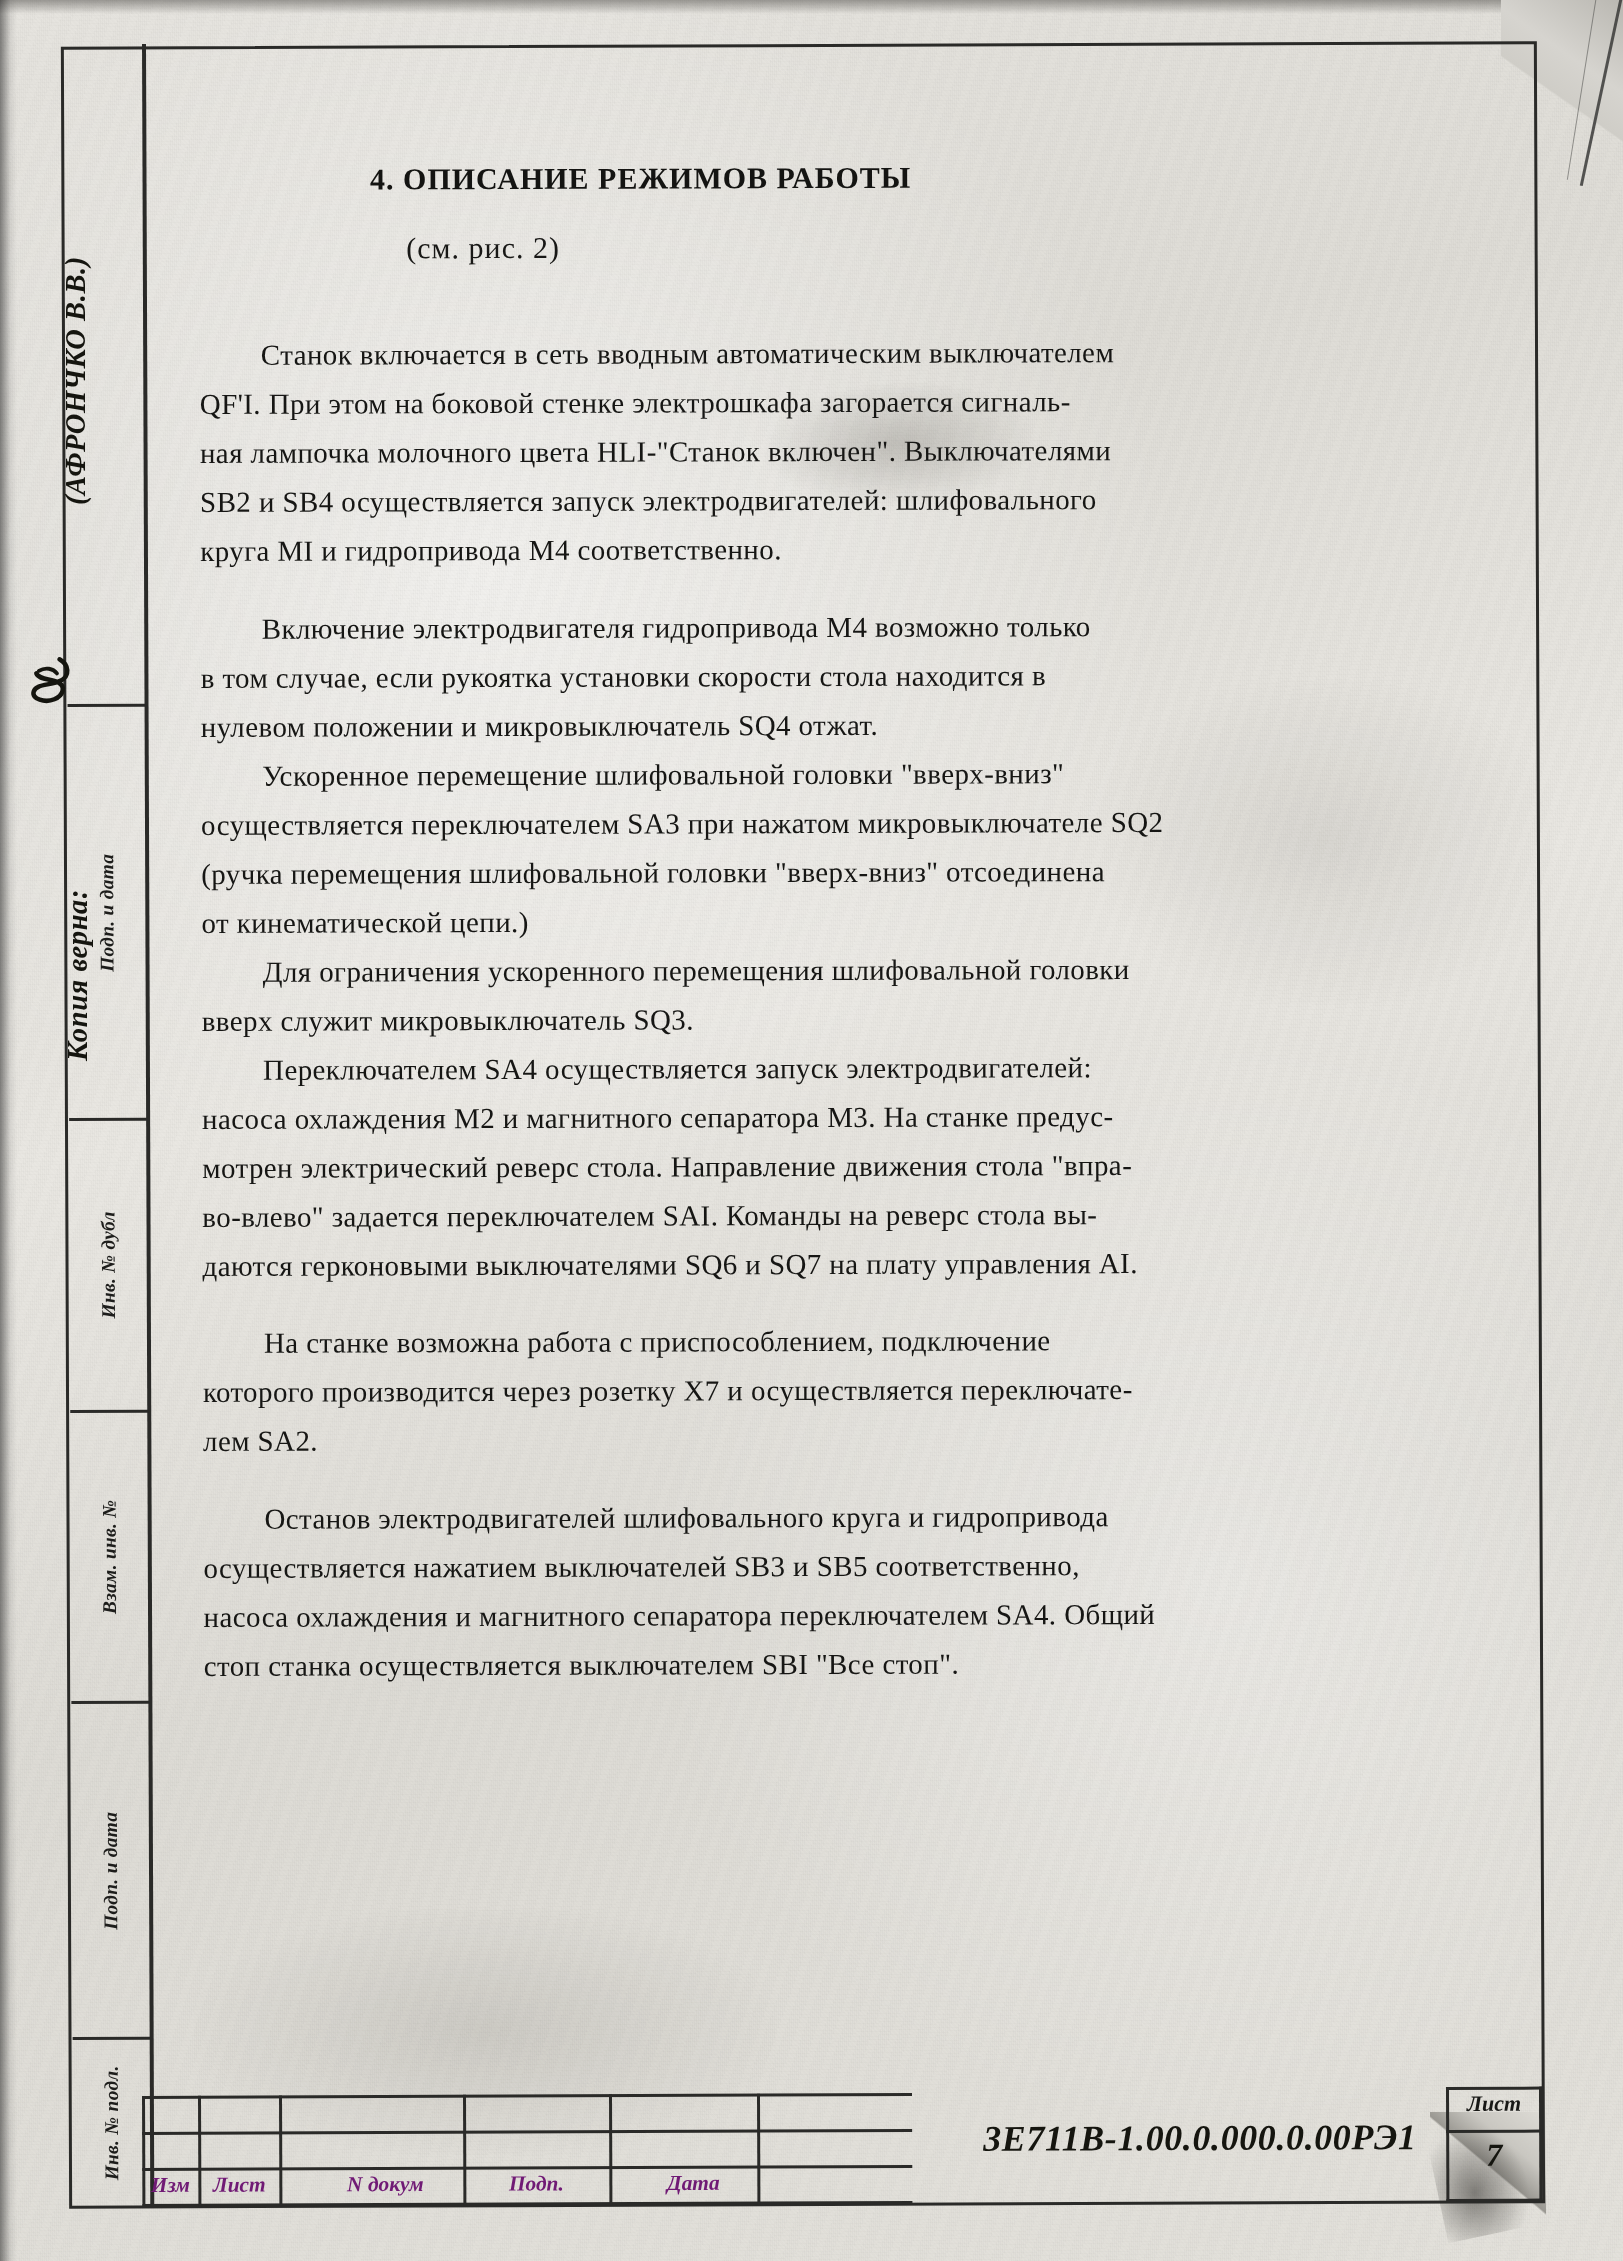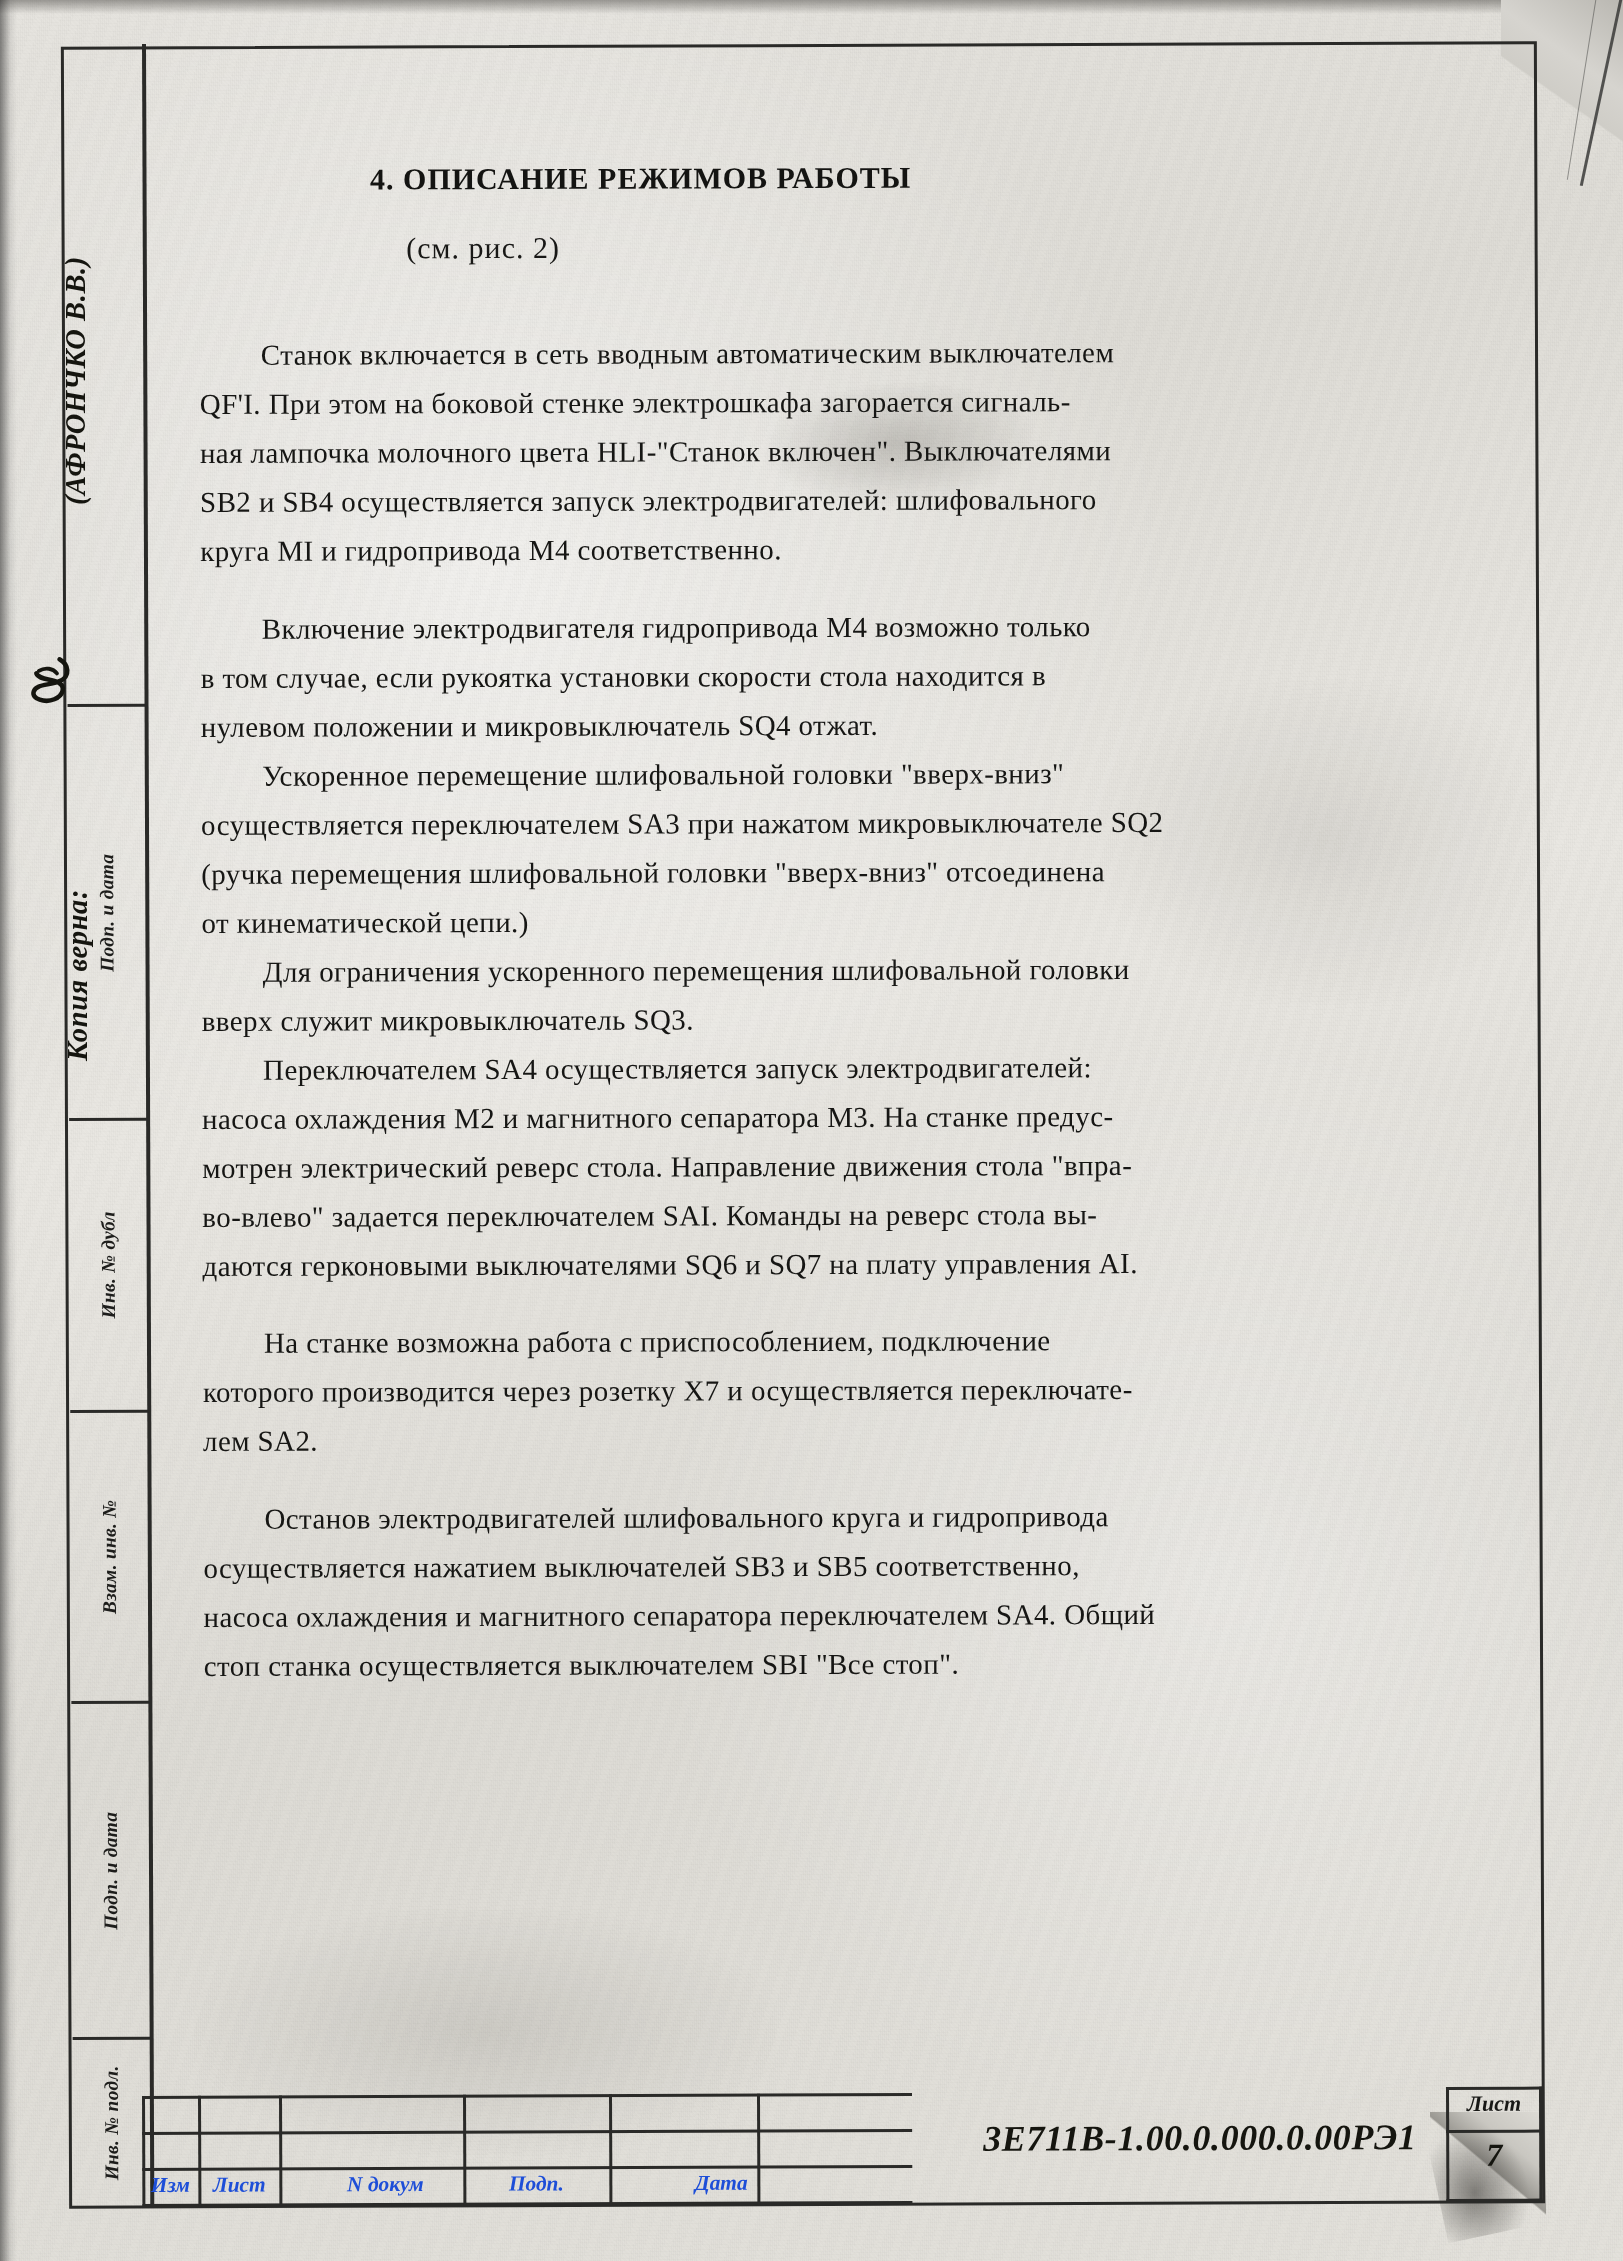--- a/index.html
+++ b/index.html
@@ -267,21 +267,21 @@
     position: absolute;
     bottom: 2.6px;
     height: 38px;
     display: flex;
     align-items: center;
     justify-content: center;
     font-family: "Liberation Serif", "DejaVu Serif", serif;
     font-style: italic;
     font-weight: 700;
     font-size: 21.4px;
-    color: #1d4ed8;
+    color: #701a75;
     white-space: nowrap;
   }
   .tb-designation {
     position: absolute;
     left: 841px;
     top: 24.6px;
     font-family: "Liberation Serif", "DejaVu Serif", serif;
     font-style: italic;
     font-weight: 700;
     font-size: 36px;
@@ -424,21 +424,21 @@
       <div class="tb-v" style="left:56px;"></div>
       <div class="tb-v" style="left:137px;"></div>
       <div class="tb-v" style="left:321px;"></div>
       <div class="tb-v" style="left:467px;"></div>
       <div class="tb-v" style="left:615px;"></div>
 
       <div class="tb-head" style="left:0px;   width:56px;">Изм</div>
       <div class="tb-head" style="left:56px;  width:82px;">Лист</div>
       <div class="tb-head" style="left:137px; width:212px;">N докум</div>
       <div class="tb-head" style="left:321px; width:146px;">Подп.</div>
-      <div class="tb-head" style="left:467px; width:168px;padding-left:28px;">Дата</div>
+      <div class="tb-head" style="left:467px; width:168px;">Дата</div>
     </div>
 
     <div class="tb-designation">3Е711В-1.00.0.000.0.00РЭ1</div>
 
     <div class="tb-sheet-box">
       <div class="line-v" style="left:0px;"></div>
       <div class="line-v" style="left:93px;"></div>
       <div class="line-h" style="top:0px;"></div>
       <div class="line-h" style="top:43px;"></div>
       <div class="line-h" style="top:112px;"></div>

